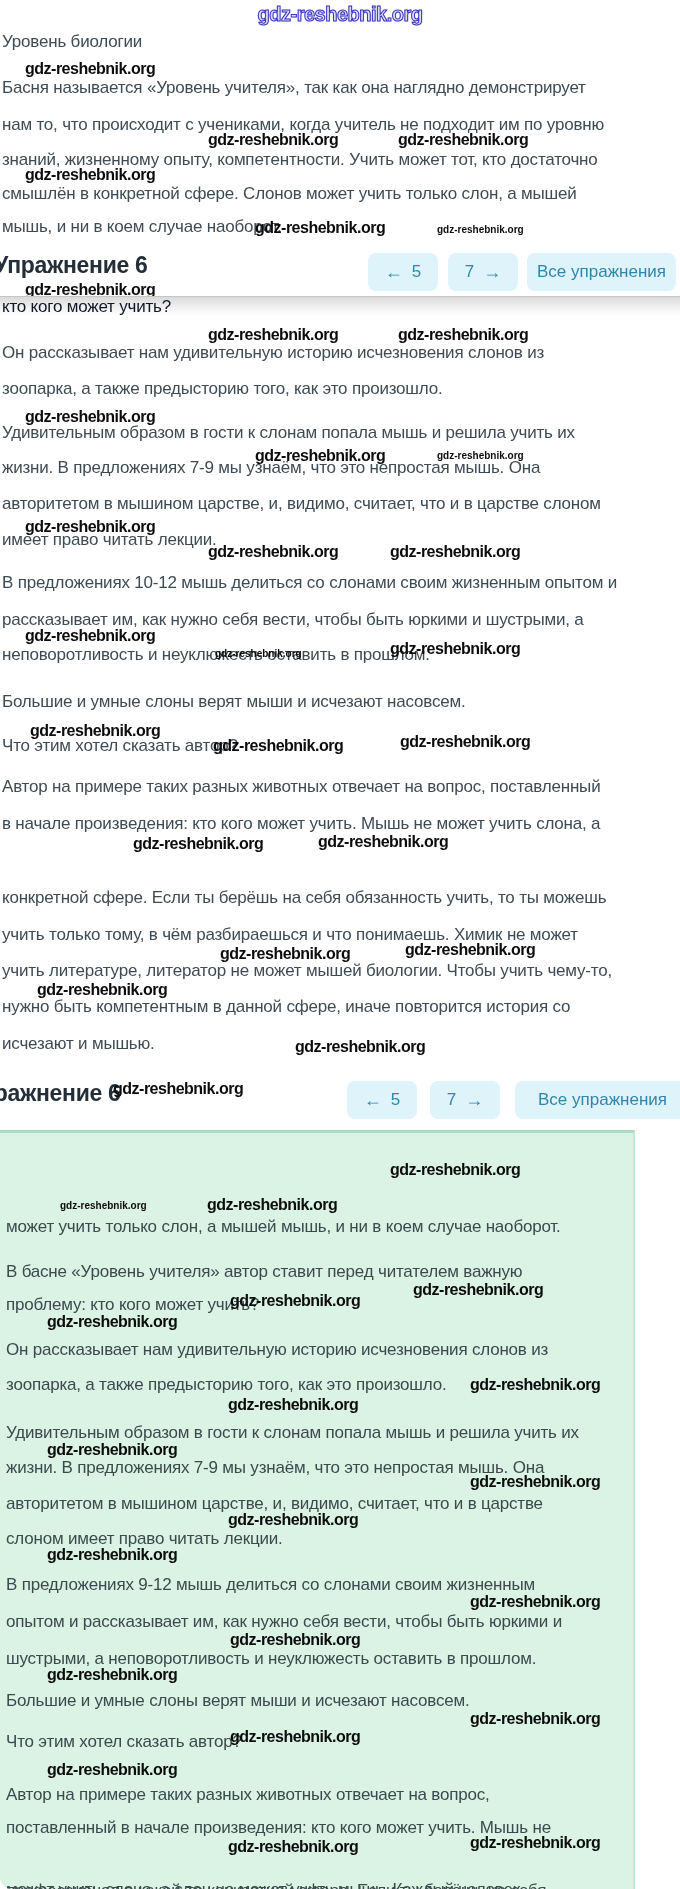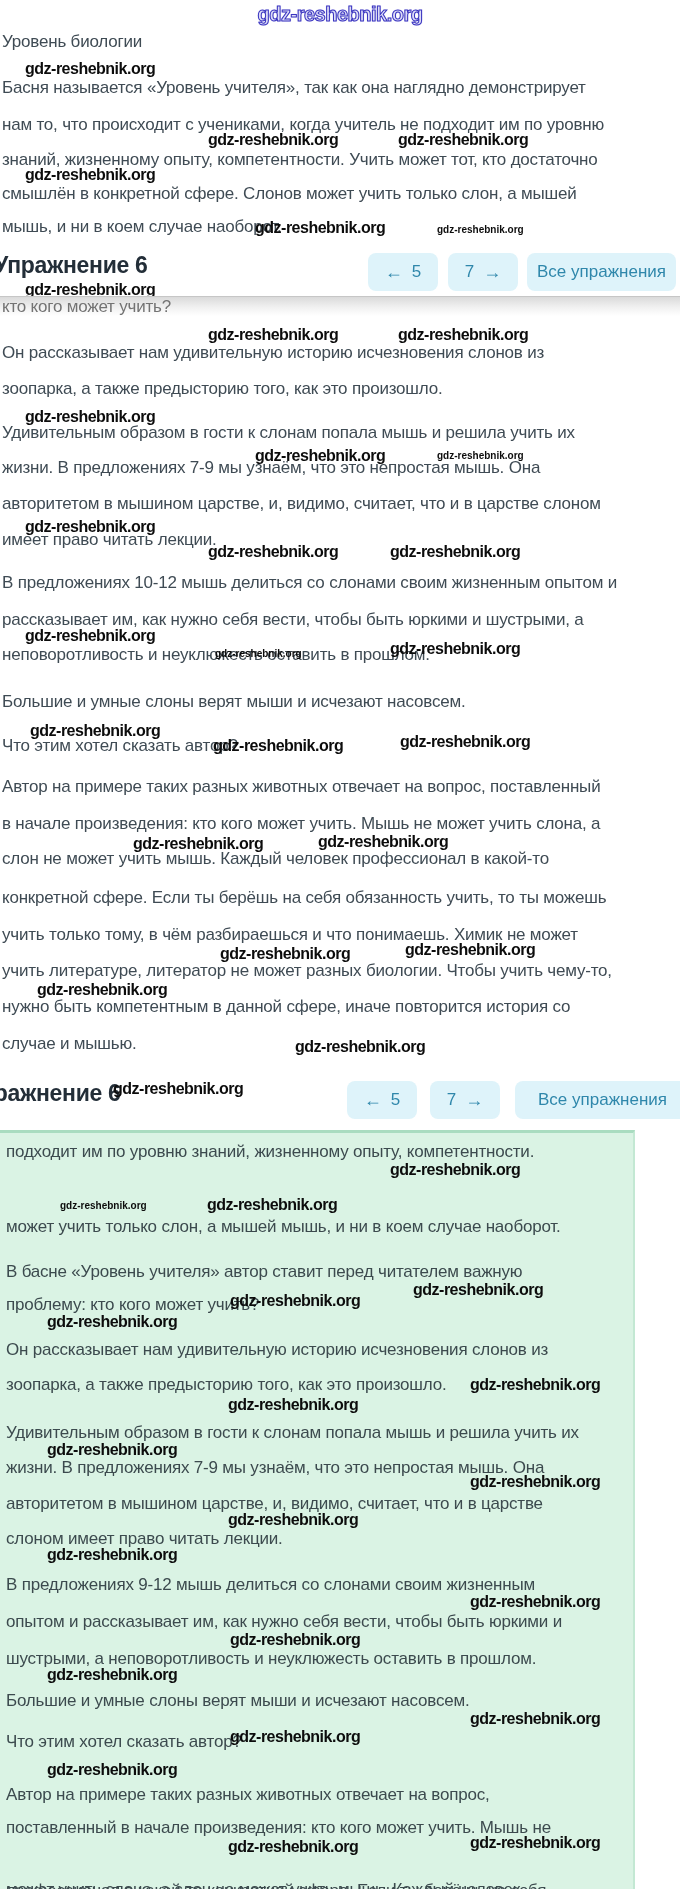--- a/index.html
+++ b/index.html
@@ -1,17 +1,17 @@
 <!DOCTYPE html>
 <html><head>
 <meta charset="utf-8">
 <style>
   html,body { margin:0; padding:0; }
   body { font-family:"Liberation Sans","DejaVu Sans",sans-serif; background:#fff; }
-  .page { position:relative; width:680px; height:1889px; background:#ffffff; overflow:hidden; }
+  .page { position:relative; width:680px; height:1889px; background:#ffffff; overflow:hidden;border-radius:12px; }
 
   .ln { position:absolute; left:2px; font-size:17px; color:#3f4b54; white-space:nowrap; letter-spacing:-0.2px; }
   .ln.g { left:6px; color:#3c4a4e; }
 
   .wm { position:absolute; font-size:16px; letter-spacing:-0.5px; color:#0c0c0c; white-space:nowrap; font-weight:600; }
   .wm.sm { font-size:10px; letter-spacing:0; font-weight:600; }
 
   .wm-logo { position:absolute; top:3px; left:50%; transform:translateX(-50%);
     font-size:20px; font-weight:bold; letter-spacing:-0.5px;
     color:#dcdcf6; -webkit-text-stroke:1px #3a34c0; text-shadow:0 0 1px #3a34c0; white-space:nowrap; }
@@ -19,21 +19,21 @@
   .ex-title { position:absolute; font-size:23px; font-weight:bold; color:#232e38; white-space:nowrap; letter-spacing:-0.3px; }
 
   .btn { position:absolute; height:38px; background:#def3fa; border-radius:8px;
     color:#2f87ab; font-size:17px; display:flex; align-items:center; justify-content:center;
     gap:9px; cursor:pointer; white-space:nowrap; }
   .btn .arr { font-size:18px; line-height:1; }
 
   .divider { position:absolute; left:0; top:296px; width:680px; height:19px;
     border-top:1px solid #c6c6c6;
     background:linear-gradient(180deg,#dadada 0%,#f1f1f1 55%,#ffffff 100%); }
-  .question { top:297px; color:#737373; }
+  .question { top:297px; color:#0f172a; }
 
   .green { position:absolute; left:0; top:1130px; width:633px; height:759px;
     background:#daf3e4; border-top:3px solid #a9dcc0; border-right:2px solid #c3e8d3; }
 </style>
 </head>
 <body>
 
 <div class="page">
 
   <div class="wm-logo">gdz-reshebnik.org</div>
@@ -90,48 +90,46 @@
   <span class="wm" style="left:390px;top:640px">gdz-reshebnik.org</span>
   <div class="ln" style="top:692px">Большие и умные слоны верят мыши и исчезают насовсем.</div>
   <span class="wm" style="left:30px;top:722px">gdz-reshebnik.org</span>
   <div class="ln" style="top:736px">Что этим хотел сказать автор?</div>
   <span class="wm" style="left:213px;top:737px">gdz-reshebnik.org</span>
   <span class="wm" style="left:400px;top:733px">gdz-reshebnik.org</span>
   <div class="ln" style="top:777px">Автор на примере таких разных животных отвечает на вопрос, поставленный</div>
   <div class="ln" style="top:814px">в начале произведения: кто кого может учить. Мышь не может учить слона, а</div>
   <span class="wm" style="left:133px;top:835px">gdz-reshebnik.org</span>
   <span class="wm" style="left:318px;top:833px">gdz-reshebnik.org</span>
-  <div class="ln" style="top:849px">слон не может учить мышь. Каждый человек профессионал в какой-то</div>
   <div class="ln" style="top:888px">конкретной сфере. Если ты берёшь на себя обязанность учить, то ты можешь</div>
   <div class="ln" style="top:925px">учить только тому, в чём разбираешься и что понимаешь. Химик не может</div>
   <span class="wm" style="left:220px;top:945px">gdz-reshebnik.org</span>
   <span class="wm" style="left:405px;top:941px">gdz-reshebnik.org</span>
-  <div class="ln" style="top:961px">учить литературе, литератор не может разных биологии. Чтобы учить чему-то,</div>
+  <div class="ln" style="top:961px">учить литературе, литератор не может мышей биологии. Чтобы учить чему-то,</div>
   <span class="wm" style="left:37px;top:981px">gdz-reshebnik.org</span>
   <div class="ln" style="top:997px">нужно быть компетентным в данной сфере, иначе повторится история со</div>
-  <div class="ln" style="top:1034px">случае и мышью.</div>
+  <div class="ln" style="top:1034px">исчезают и мышью.</div>
   <span class="wm" style="left:295px;top:1038px">gdz-reshebnik.org</span>
 
   <div class="ex-title" style="left:-33px;top:1080px">Упражнение 6</div>
   <span class="wm" style="left:113px;top:1080px">gdz-reshebnik.org</span>
   <div class="btn" style="left:347px;top:1081px;width:70px">
     <span class="arr">←</span>
     <span>5</span>
   </div>
   <div class="btn" style="left:430px;top:1081px;width:70px">
     <span>7</span>
     <span class="arr">→</span>
   </div>
   <div class="btn" style="left:515px;top:1081px;width:175px">
     <span>Все упражнения</span>
   </div>
 
   <div class="green"></div>
 
-  <div class="ln g" style="top:1142px">подходит им по уровню знаний, жизненному опыту, компетентности.</div>
   <span class="wm" style="left:390px;top:1161px">gdz-reshebnik.org</span>
   <span class="wm sm" style="left:60px;top:1200px">gdz-reshebnik.org</span>
   <span class="wm" style="left:207px;top:1196px">gdz-reshebnik.org</span>
   <div class="ln g" style="top:1217px">может учить только слон, а мышей мышь, и ни в коем случае наоборот.</div>
   <div class="ln g" style="top:1262px">В басне «Уровень учителя» автор ставит перед читателем важную</div>
   <span class="wm" style="left:413px;top:1281px">gdz-reshebnik.org</span>
   <div class="ln g" style="top:1295px">проблему: кто кого может учить?</div>
   <span class="wm" style="left:230px;top:1292px">gdz-reshebnik.org</span>
   <span class="wm" style="left:47px;top:1313px">gdz-reshebnik.org</span>
   <div class="ln g" style="top:1340px">Он рассказывает нам удивительную историю исчезновения слонов из</div>

